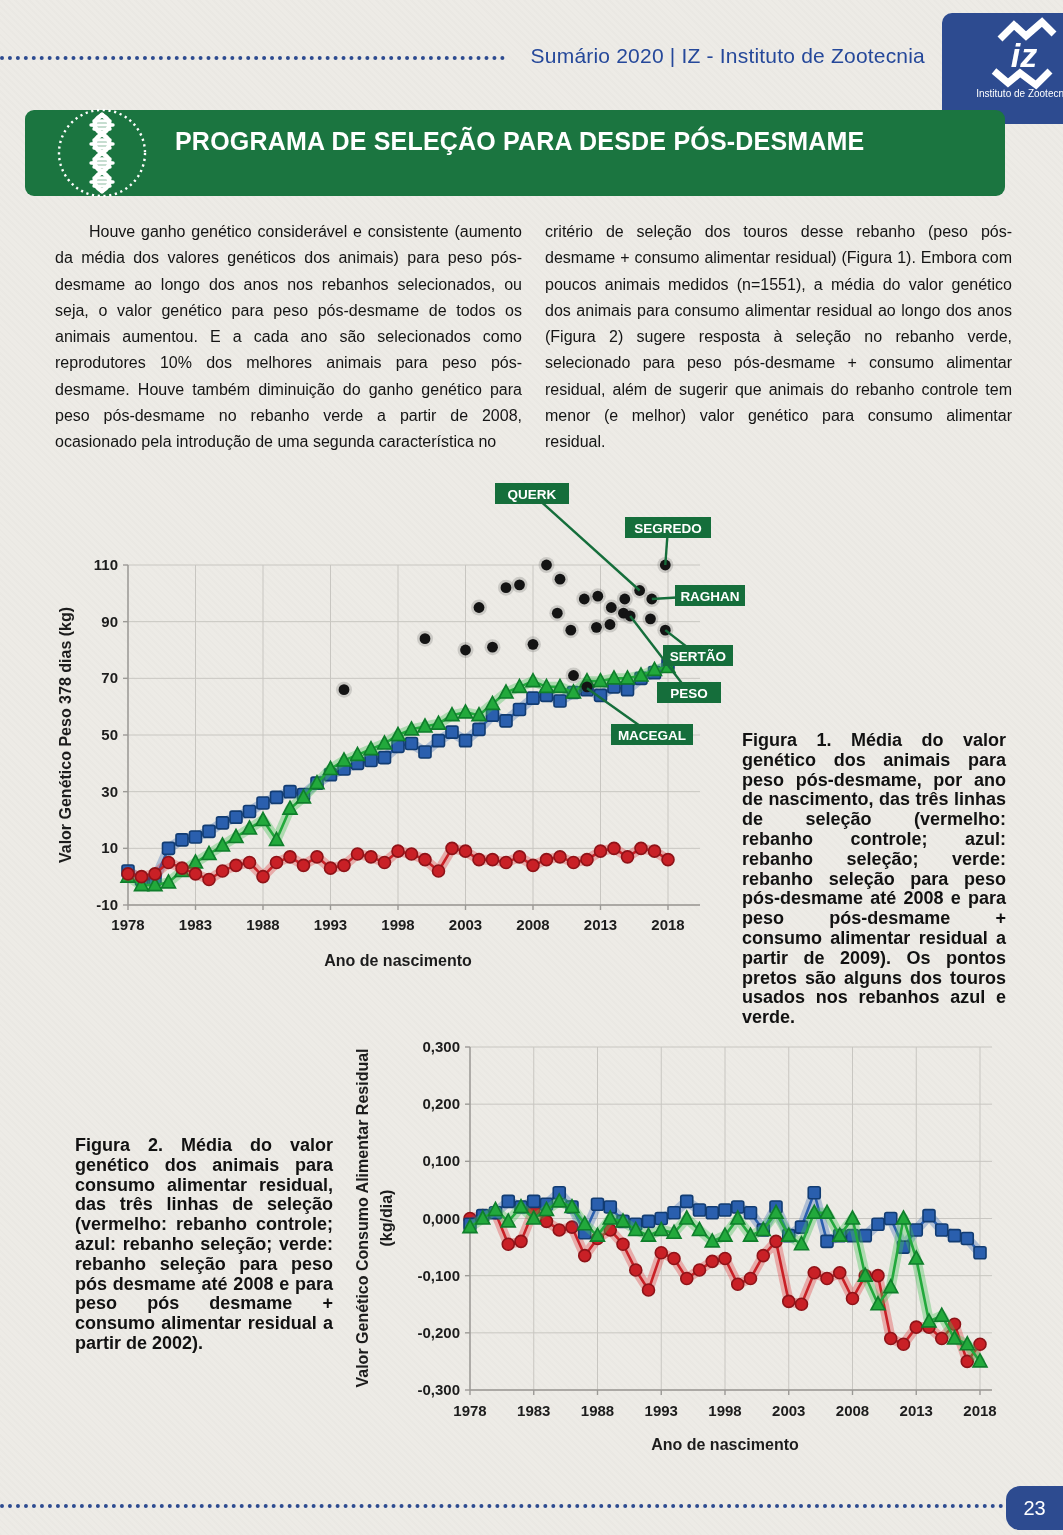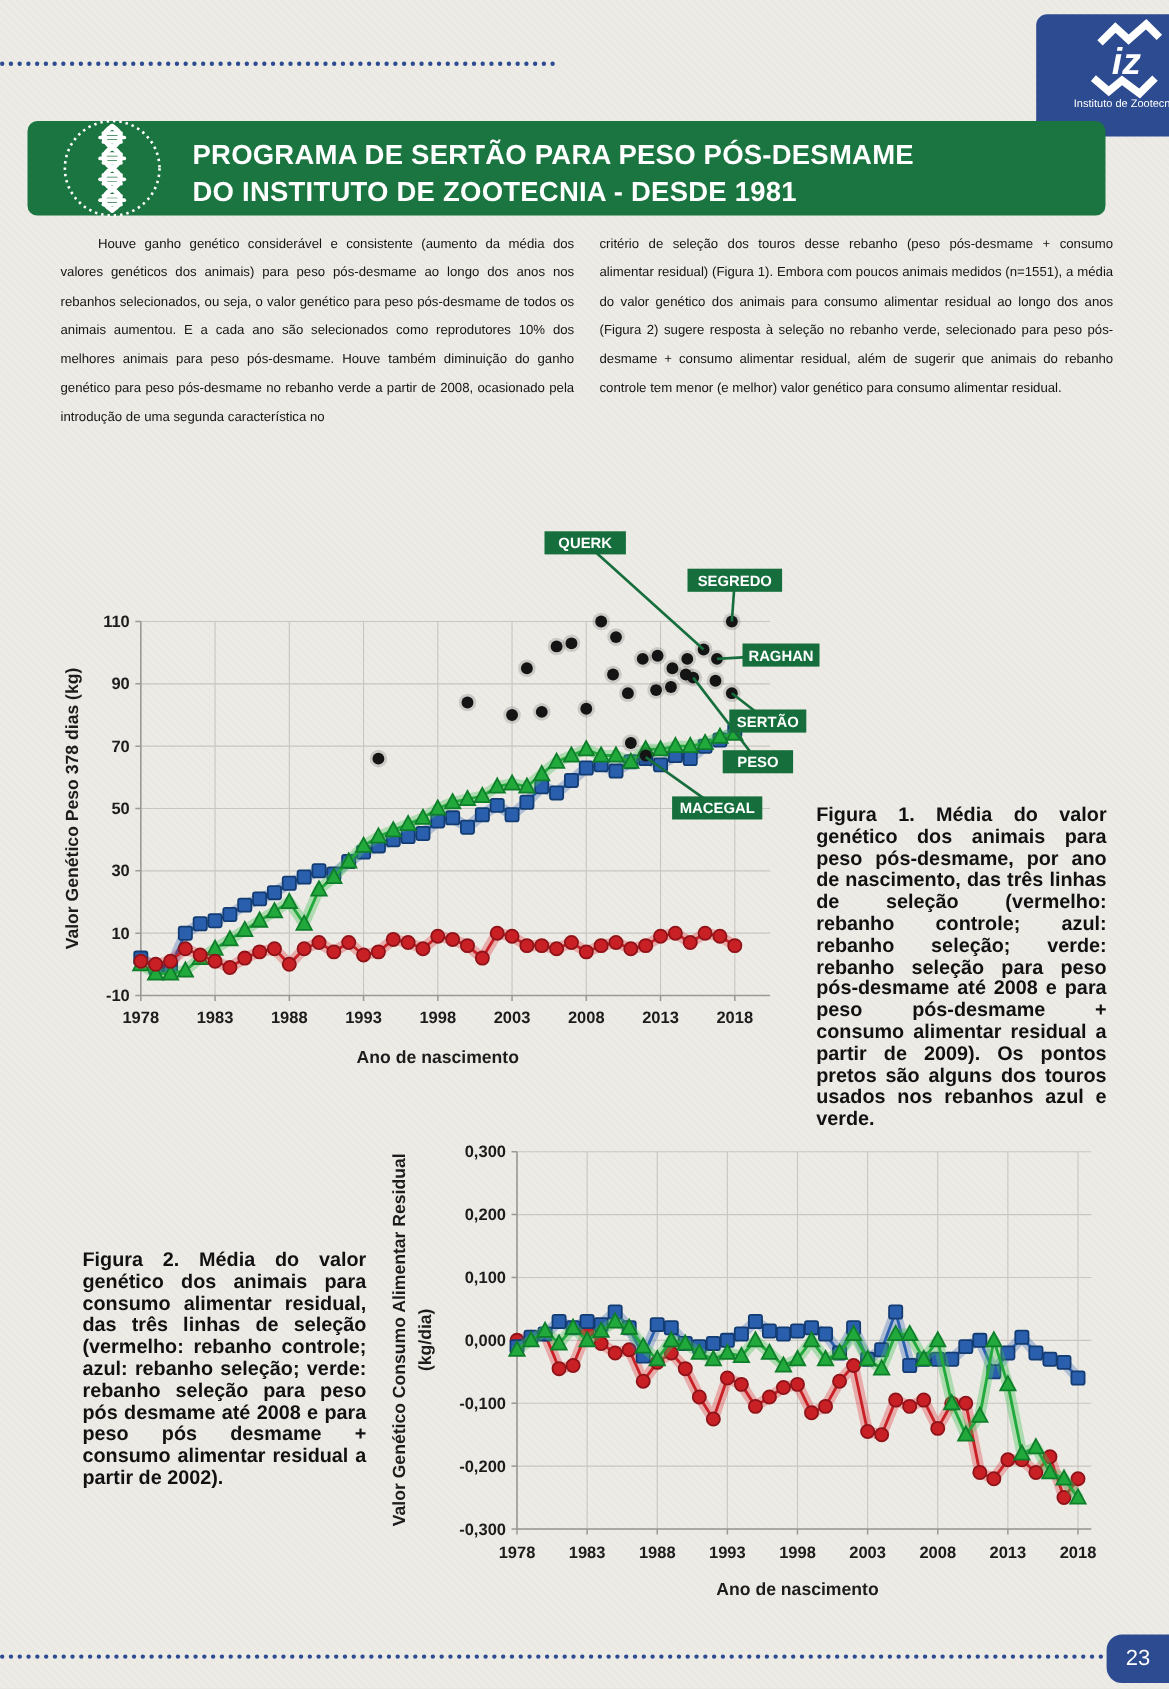--- a/index.html
+++ b/index.html
@@ -11,21 +11,21 @@
   
   #top-dots{left:0;top:56px;width:505px;border-top:4px dotted #2d4b90;}
   #header-title{left:430px;top:44px;width:495px;text-align:right;font-size:21px;color:#25489a;letter-spacing:.2px;}
   #logo-box{left:942px;top:13px;width:108px;height:111px;background:#2d4b90;border-radius:10px;padding-left:28px;}
   
   #banner{left:25px;top:110px;width:980px;height:86px;background:#1b7540;border-radius:9px;}
   #dna-circle{left:30px;top:-4px;width:94px;height:94px;}
   #banner-title{left:150px;top:14px;width:810px;color:#fff;font-weight:bold;
       font-size:25px;line-height:34px;letter-spacing:.2px;}
   
-  .col{top:208px;width:467px;font-size:12px;line-height:26.3px;color:#141414;text-align:justify;}
+  .col{top:219px;width:467px;font-size:16px;line-height:26.3px;color:#141414;text-align:justify;}
   #col-left{left:55px;text-indent:34px;}
   #col-right{left:545px;}
   
   .caption{font-size:18px;line-height:19.8px;font-weight:bold;color:#111;text-align:justify;}
   #fig1-caption{left:742px;top:731px;width:264px;}
   #fig2-caption{left:75px;top:1136px;width:258px;}
   
   #fig1-chart{left:55px;top:468px;}
   #fig2-chart{left:352px;top:1030px;}
   svg text{font-family:"Liberation Sans",sans-serif;}
@@ -34,20 +34,21 @@
   #page-badge{left:1006px;top:1486px;width:57px;height:44px;background:#2d4b90;
       border-radius:14px 0 0 14px;color:#fff;font-weight:normal;font-size:20px;
       line-height:44px;text-align:center;}
 </style>
 </head>
 <body>
 
 <div id="page">
 
   <div class="abs" id="top-dots"></div>
+  <div class="abs" id="header-title">Sumário 2020 | IZ - Instituto de Zootecnia</div>
 
   <div class="abs" id="logo-box">
     <svg width="108" height="93" viewBox="0 0 108 93">
       <polyline points="30,26 44,12 56,23 72,9 84,21" fill="none" stroke="#fff" stroke-width="7"></polyline>
       <polyline points="24,58 38,70 50,60 66,72 80,58" fill="none" stroke="#fff" stroke-width="7"></polyline>
       <text x="54" y="54" text-anchor="middle" fill="#fff" font-size="34" font-style="italic" font-family="Liberation Serif, serif" font-weight="bold">iz</text>
       <text x="54" y="84" text-anchor="middle" fill="#fff" font-size="10" font-family="Liberation Serif, serif">Instituto de Zootecnia</text>
     </svg>
   </div>
 
@@ -69,22 +70,21 @@
           <line x1="-8" y1="6" x2="8" y2="6"></line>
             <line x1="-11" y1="10" x2="11" y2="10"></line>
             <line x1="-8" y1="14" x2="8" y2="14"></line>
           <line x1="-8" y1="25" x2="8" y2="25"></line>
             <line x1="-11" y1="29" x2="11" y2="29"></line>
             <line x1="-8" y1="33" x2="8" y2="33"></line>
         </g>
       </svg>
     </div>
     <div class="abs" id="banner-title">
-      <div>PROGRAMA DE SERTÃO PARA PESO PÓS-DESMAME</div>
-      <div>DO INSTITUTO DE ZOOTECNIA - DESDE 1981</div>
+      <div>PROGRAMA DE SELEÇÃO PARA DESDE PÓS-DESMAME</div>
     </div>
   </div>
 
   <div class="abs col" id="col-left">Houve ganho genético considerável e consistente (aumento da média dos valores genéticos dos animais) para peso pós-desmame ao longo dos anos nos rebanhos selecionados, ou seja, o valor genético para peso pós-desmame de todos os animais aumentou. E a cada ano são selecionados como reprodutores 10% dos melhores animais para peso pós-desmame. Houve também diminuição do ganho genético para peso pós-desmame no rebanho verde a partir de 2008, ocasionado pela introdução de uma segunda característica no</div>
   <div class="abs col" id="col-right">critério de seleção dos touros desse rebanho (peso pós-desmame + consumo alimentar residual) (Figura 1). Embora com poucos animais medidos (n=1551), a média do valor genético dos animais para consumo alimentar residual ao longo dos anos (Figura 2) sugere resposta à seleção no rebanho verde, selecionado para peso pós-desmame + consumo alimentar residual, além de sugerir que animais do rebanho controle tem menor (e melhor) valor genético para consumo alimentar residual.</div>
 
   <svg class="abs" id="fig1-chart" width="692" height="530">
       <g stroke="#c8c6c1" stroke-width="1">
         <line x1="73" y1="97" x2="73" y2="437"></line>
         <line x1="140.5" y1="97" x2="140.5" y2="437"></line>

